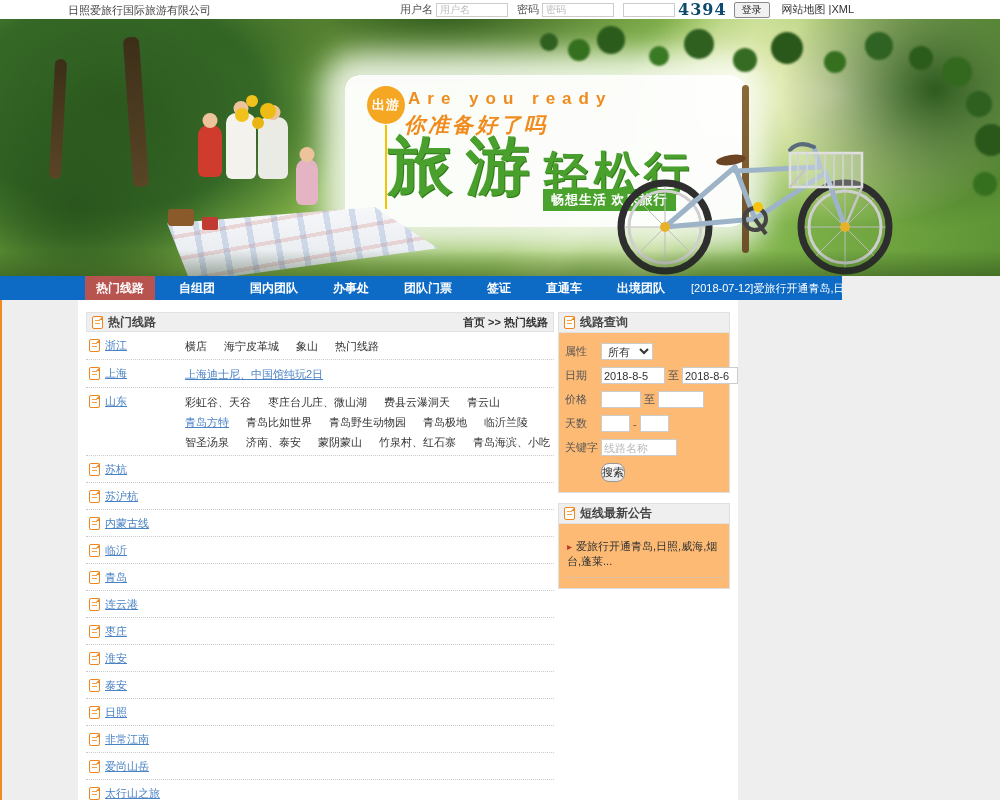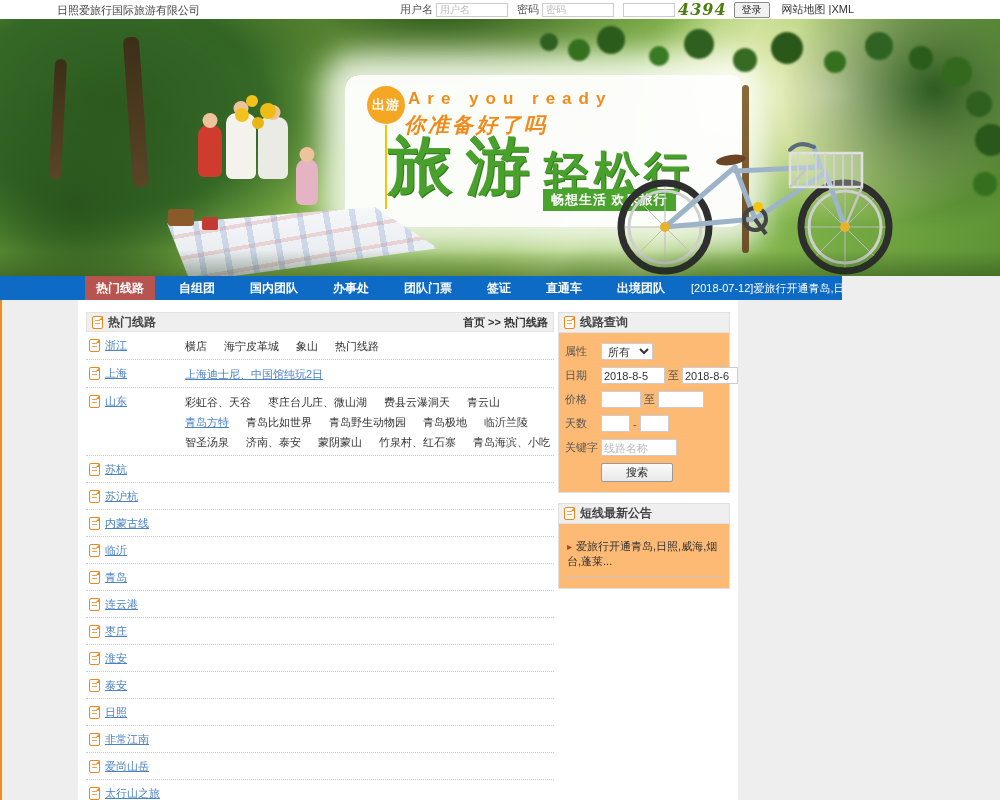--- a/index.html
+++ b/index.html
@@ -6,27 +6,27 @@
   body {
     width: 1000px; height: 800px; margin: 0 auto;
     background: #eeeeee;
     font-family: "Liberation Sans", "DejaVu Sans", sans-serif;
     color: #333; overflow: hidden;
   }
   .page { position: relative; width: 1000px; height: 800px; }
 
   
   .topbar { position: relative; height: 19px; background: #fff; font-size: 11px; color: #444; }
-  .topbar .company { position: absolute; left: 57px; top: 3px; }
+  .topbar .company { position: absolute; left: 68px; top: 3px; }
   .login-area { position: absolute; left: 400px; top: 1px; display: flex; align-items: center; height: 17px; }
   .login-area .lbl { margin-right: 3px; color: #555; }
   .login-area input { width: 72px; height: 14px; border: 1px solid #ccc; font-size: 10px; padding: 0 3px; margin-right: 9px; color: #333; }
   .login-area input::placeholder { color: #bbb; }
   .login-area input.captcha-in { width: 52px; margin-right: 3px; }
-  .captcha-code { font-family: "DejaVu Serif", serif; font-style: italic; font-weight: bold; font-size: 16px; color: #4d7c0f; letter-spacing: 1px; margin-right: 7px; }
+  .captcha-code { font-family: "DejaVu Serif", serif; font-weight: bold; font-size: 16px; color: #0c4a6e; letter-spacing: 1px; margin-right: 7px; }
   .login-btn { font-size: 10px; height: 16px; padding: 0 7px; border: 1px solid #8a8a8a; background: #f1f1f1; border-radius: 2px; color: #222; cursor: pointer; margin-right: 12px; }
   .sitemap-wrap { color: #333; }
   .sitemap-wrap a { color: #333; text-decoration: none; }
 
   
   .banner { position: relative; height: 257px; overflow: hidden;
     background: linear-gradient(100deg,#6aa23b,#7ead46 30%,#94c257 55%,#7fb34a 78%,#5d9334); }
   .banner .sun { position: absolute; left: 620px; top: -60px; width: 430px; height: 270px;
     background: radial-gradient(ellipse at center, rgba(255,252,215,.95) 0%, rgba(255,250,200,.55) 35%, rgba(255,250,200,0) 70%); }
   .banner .ray { position: absolute; left: 380px; top: -30px; width: 640px; height: 320px;
@@ -126,22 +126,22 @@
   .f-row { display: flex; align-items: center; margin-bottom: 7px; font-size: 11px; color: #555; }
   .f-row .f-lbl { flex: 0 0 36px; }
   .f-row input, .f-row select { border: 1px solid #ccc; height: 17px; font-size: 11px; padding: 0 2px; color: #333; background: #fff; }
   .f-row input::placeholder { color: #bbb; }
   .sep-txt { margin: 0 3px; color: #555; }
   .in-date { width: 64px; } .in-date2 { width: 56px; }
   .in-price { width: 40px; } .in-price2 { width: 46px; }
   .in-days { width: 29px; } .in-days2 { width: 29px; }
   .in-kw { width: 76px; }
   .sel-attr { width: 52px; }
-  .search-btn { margin-left: 36px; font-size: 11px; padding: 1px 24px; border: 1px solid #999;
-    background: linear-gradient(#fbfbfb,#e8e8e8); border-radius: 2px; color: #222; cursor: pointer; }
+  .search-btn { margin-left: 36px; font-size: 11px; padding: 1px 0; border: 1px solid #999;
+    background: linear-gradient(#fbfbfb,#e8e8e8); border-radius: 8px; color: #222; cursor: pointer; }
   .notice-body { padding: 6px 6px 10px 6px; }
   .notice-item { font-size: 11px; color: #333; padding: 9px 0 8px 2px; border-bottom: 1px dotted #c9c9c9; }
   .notice-item .arr { color: #c0392b; margin-right: 4px; font-size: 10px; }
   .notice-item a { color: #333; text-decoration: none; }
 
   .left-strip { position: absolute; left: 0; top: 300px; width: 2px; height: 500px; background: #ef8b1f; }
 </style>
 </head>
 <body>
 

